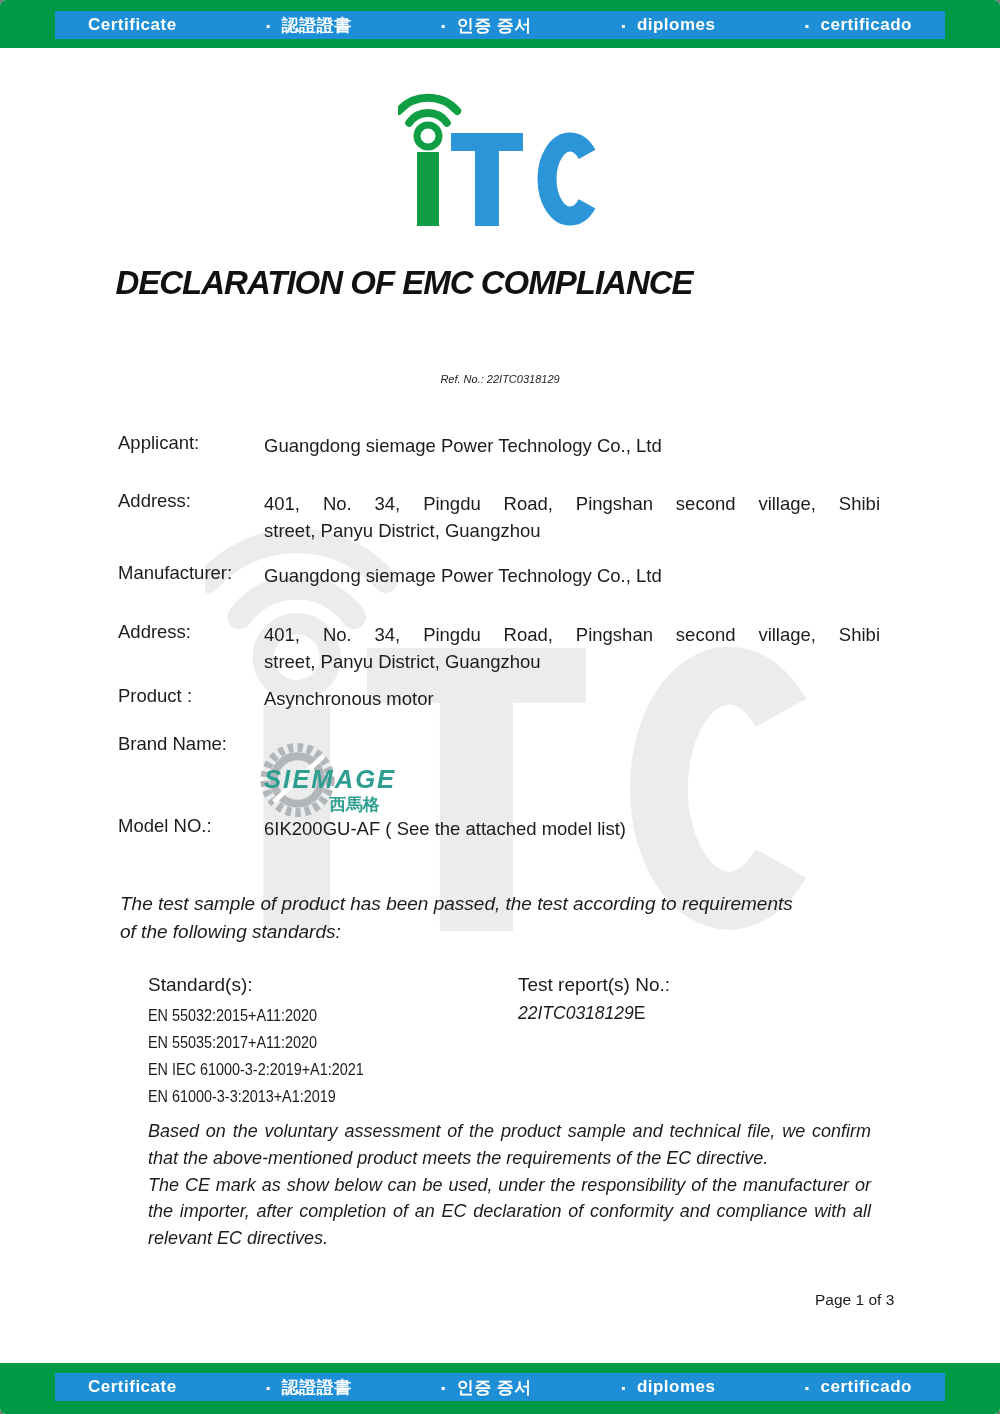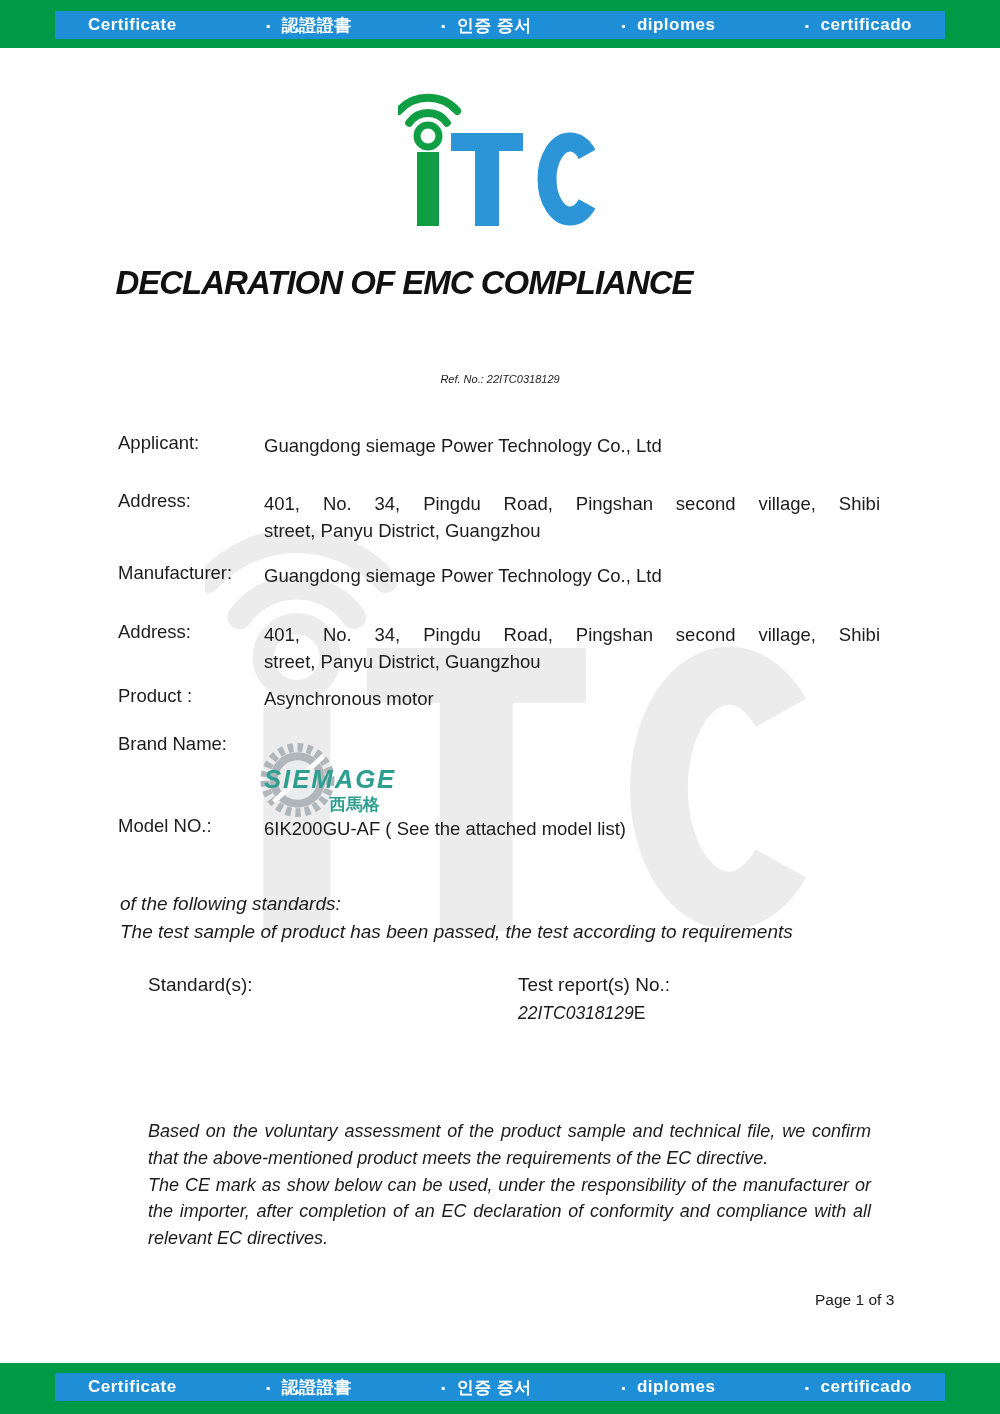--- a/index.html
+++ b/index.html
@@ -4,20 +4,21 @@
 <style>
   html,body{margin:0;padding:0;background:#777;}
   .page{
     position:relative;
     width:1000px;height:1414px;
     margin:0 auto;
     background:#ffffff;
     font-family:"Liberation Sans", sans-serif;
     color:#1c1c1c;
     overflow:hidden;
+    border-radius:6px;
   }
   
   .banner{position:absolute;left:0;width:1000px;background:#009945;}
   .banner.top{top:0;height:48px;}
   .banner.bottom{top:1363px;height:51px;}
   .banner-bar{
     position:absolute;left:55px;right:55px;height:28px;
     background:#1e8fd6;
     display:flex;align-items:center;justify-content:space-between;
     padding:0 33px;box-sizing:border-box;
@@ -151,27 +152,33 @@
     <circle cx="40" cy="40" r="24" fill="none" stroke="#b0b6b9" stroke-width="8"></circle>
     <line x1="16" y1="62" x2="66" y2="16" stroke="#ffffff" stroke-width="5"></line>
     <text x="6" y="48" font-family="Liberation Sans, sans-serif" font-style="italic" font-weight="bold" font-size="26" letter-spacing="2" fill="#2e9e90">SIEMAGE</text>
     <text x="72" y="70" font-family="Liberation Sans, sans-serif" font-weight="bold" font-size="17" fill="#2e9e90">西馬格</text>
   </svg>
 
   <div class="flabel" style="top:815px">Model NO.:</div>
   <div class="fvalue" style="top:815px">6IK200GU-AF ( See the attached model list)</div>
 
   <div class="intro">
+    <div>The test sample of product has been passed, the test according to requirements</div>
     <div>of the following standards:</div>
-    <div>The test sample of product has been passed, the test according to requirements</div>
   </div>
 
   <div class="std-head">Standard(s):</div>
   <div class="rep-head">Test report(s) No.:</div>
 
+  <div class="std-list">
+    <div>EN 55032:2015+A11:2020</div>
+    <div>EN 55035:2017+A11:2020</div>
+    <div>EN IEC 61000-3-2:2019+A1:2021</div>
+    <div>EN 61000-3-3:2013+A1:2019</div>
+  </div>
 
   <div class="rep-value">
     <span class="it">22ITC0318129</span><span>E</span>
   </div>
 
   <div class="conclusion">
     <div class="just">Based on the voluntary assessment of the product sample and technical file, we confirm</div>
     <div class="plain">that the above-mentioned product meets the requirements of the EC directive.</div>
     <div class="just">The CE mark as show below can be used, under the responsibility of the manufacturer or</div>
     <div class="just">the importer, after completion of an EC declaration of conformity and compliance with all</div>

